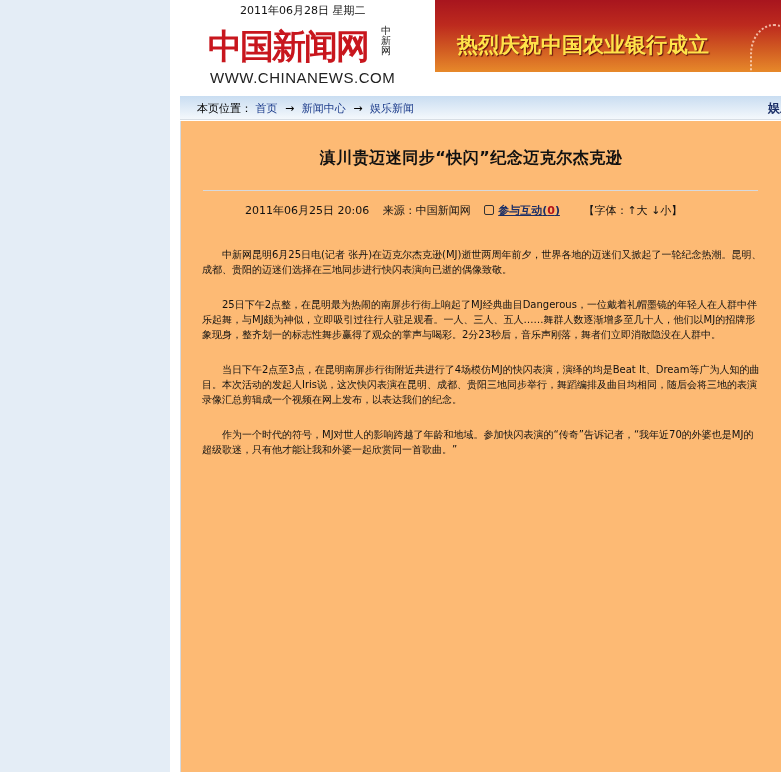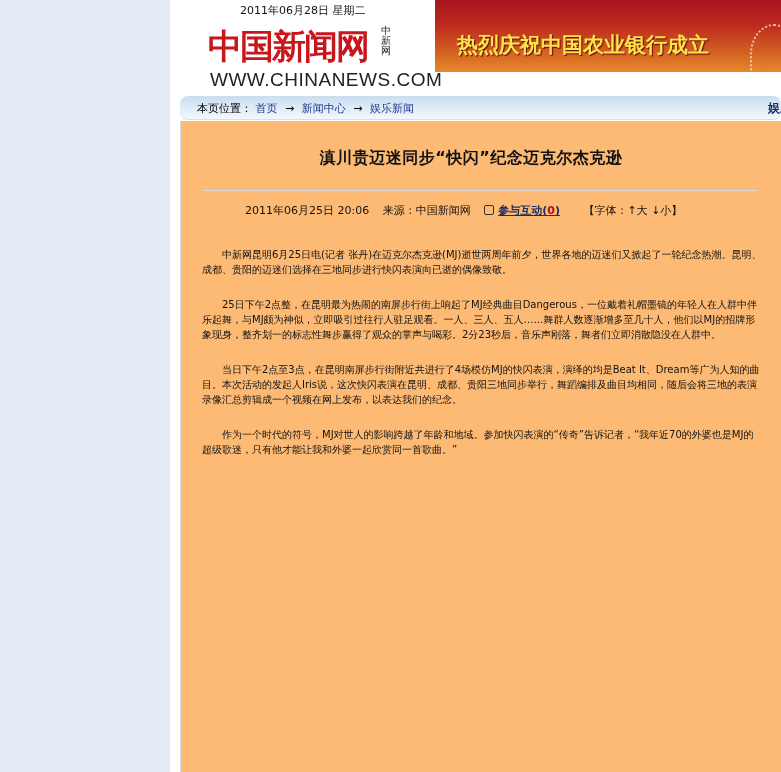--- a/index.html
+++ b/index.html
@@ -5,25 +5,25 @@
   * { margin:0; padding:0; box-sizing:border-box; }
   html, body { width:781px; height:772px; overflow:hidden; }
   body { background:#e4edf6; font-family:"DejaVu Sans", "Liberation Sans", sans-serif; font-size:12px; color:#000; position:relative; }
   .left-bg { position:absolute; left:0; top:0; width:170px; height:772px; background:#e4edf6; }
   .page { position:absolute; left:170px; top:0; width:611px; height:772px; background:#fff; }
   .header { position:absolute; left:0; top:0; width:611px; height:92px; background:#fff; }
   .date-line { position:absolute; left:70px; top:3px; font-size:11px; color:#111; letter-spacing:0; }
   .logo { position:absolute; left:38px; top:24px; width:200px; height:66px; }
   .logo-cn { position:absolute; left:0; top:0; font-family:"DejaVu Serif", serif; font-size:34px; font-weight:bold; color:#c8161d; letter-spacing:-2px; }
   .logo-side { position:absolute; left:173px; top:2px; font-size:10px; line-height:10px; width:12px; color:#222; }
-  .logo-url { position:absolute; left:2px; top:45px; font-family:"Liberation Sans", sans-serif; font-size:19px; color:#222; letter-spacing:0.5px; }
+  .logo-url { position:absolute; left:2px; top:45px; font-family:"Liberation Sans", sans-serif; font-size:15px; color:#222; letter-spacing:0.5px; }
   .banner { position:absolute; left:265px; top:0; width:346px; height:72px; background:linear-gradient(180deg,#a8151e 0%, #bd2a1e 35%, #d25d22 70%, #e7892a 100%); overflow:hidden; }
   .banner-text { position:absolute; left:22px; top:31px; font-family:"DejaVu Serif", serif; font-size:21px; font-weight:bold; color:#ffe34a; text-shadow:1px 1px 1px #5a0b0b; letter-spacing:0; white-space:nowrap; }
   .banner-deco { position:absolute; left:315px; top:24px; width:48px; height:60px; border:2px dotted rgba(255,220,200,0.8); border-radius:50% 50% 20% 20%; }
-  .nav { position:absolute; left:10px; top:96px; width:601px; height:24px; background:linear-gradient(180deg,#c9ddf1 0%, #f4f8fc 100%); border-bottom:1px solid #d8dee5;border-radius:8px; }
+  .nav { position:absolute; left:10px; top:96px; width:601px; height:24px; background:linear-gradient(180deg,#c9ddf1 0%, #f4f8fc 100%); border-bottom:1px solid #d8dee5; }
   .nav-inner { position:absolute; left:17px; top:5px; font-size:11px; white-space:nowrap; }
   .nav-label { color:#000; }
   .nav a { color:#1a3a8a; text-decoration:none; }
   .nav .arrow { color:#000; margin:0 4px; }
   .nav-right { position:absolute; left:588px; top:4px; font-size:12px; font-weight:bold; color:#1a2e66; white-space:nowrap; }
   .content { position:absolute; left:10px; top:121px; width:601px; height:651px; background:#fdba74; border-left:1px solid #d4dbe3; }
   .title { position:absolute; left:0; top:27px; width:580px; text-align:center; font-size:16px; font-weight:bold; color:#111; letter-spacing:0.5px; }
   .divider { position:absolute; left:22px; top:69px; width:555px; height:1px; background:#d6d9dd; }
   .meta { position:absolute; left:64px; top:82px; font-size:11px; white-space:nowrap; color:#111; }
   .meta .sp { display:inline-block; width:10px; }

